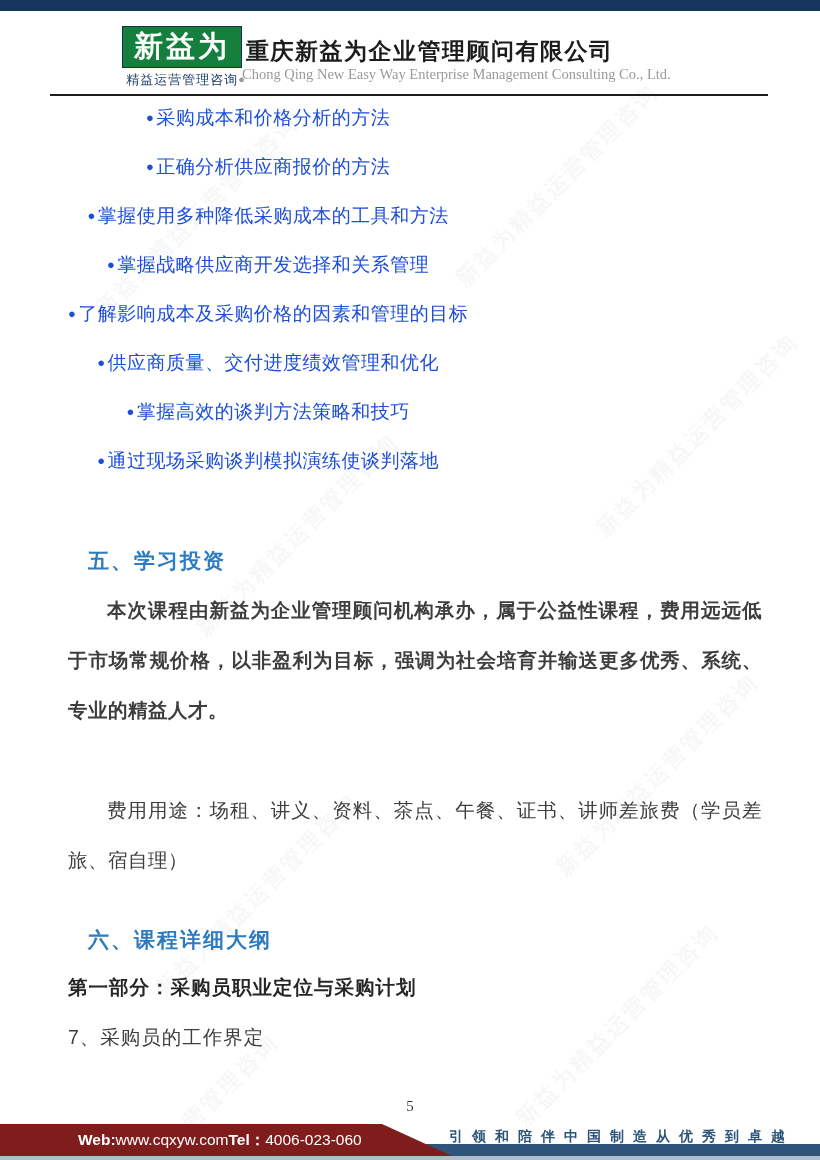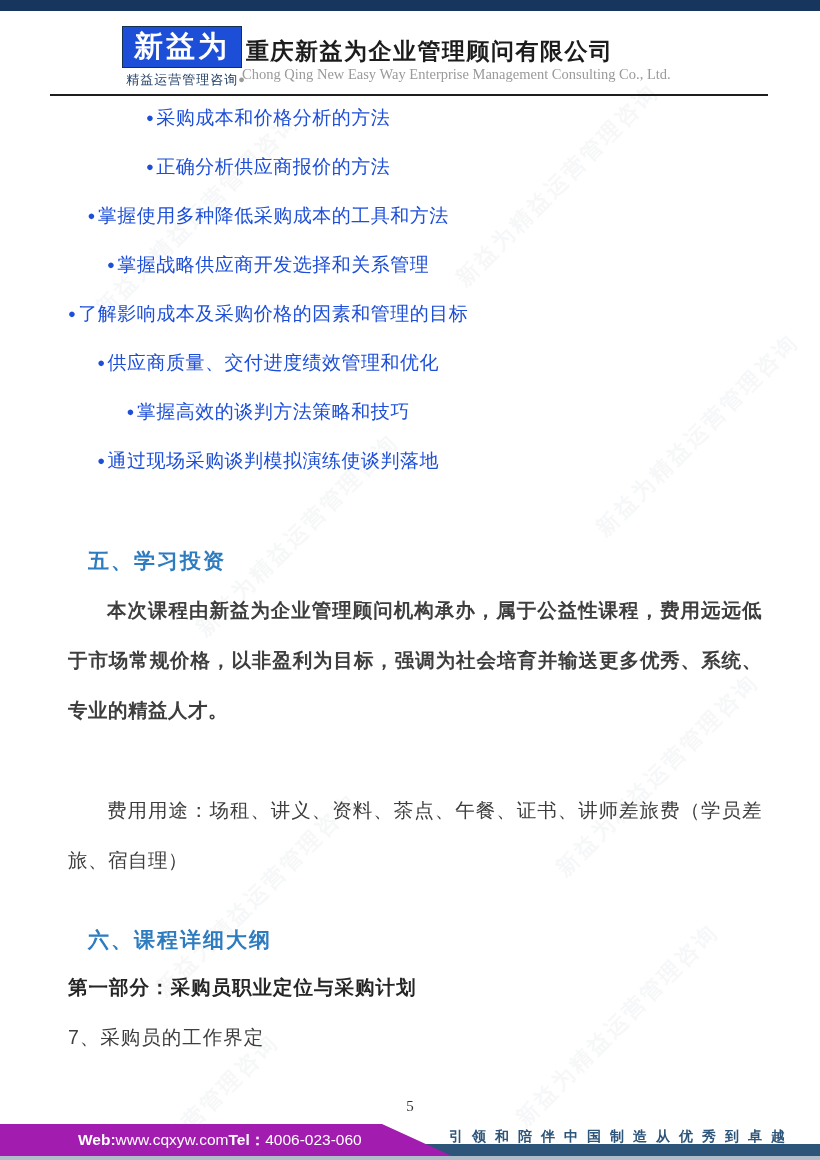--- a/index.html
+++ b/index.html
@@ -6,21 +6,21 @@
   body { background:#ffffff; font-family:"Liberation Sans", sans-serif; }
   .page {
     position:relative; width:820px; height:1160px; margin:0 auto;
     background:#ffffff; overflow:hidden;
   }
   
   .topbar { position:absolute; top:0; left:0; width:100%; height:11px; background:#17365d; }
   
   .logo-box {
     position:absolute; left:122px; top:26px; width:120px; height:42px;
-    background:#1d4ed8; color:#fff; display:flex; align-items:center; justify-content:center;
+    background:#15803d; color:#fff; display:flex; align-items:center; justify-content:center;
     font-size:29px; font-weight:bold; letter-spacing:3px; border:1px solid #16304f;
   }
   .logo-tagline {
     position:absolute; left:116px; top:71px; width:140px; text-align:center;
     color:#1f3d66; font-size:13px; font-weight:normal; letter-spacing:1px; white-space:nowrap;
   }
   .logo-dot { color:#9a9a9a; font-size:11px; vertical-align:1px; }
   .company-cn {
     position:absolute; left:246px; top:36px; font-size:23px; font-weight:bold;
     color:#1c1c1c; letter-spacing:1.5px; white-space:nowrap;
@@ -57,21 +57,21 @@
   
   .page-num {
     position:absolute; top:1098px; left:0; width:100%; text-align:center;
     font-family:"Liberation Serif", serif; font-size:15px; color:#333;
   }
   
   .footer { position:absolute; bottom:0; left:0; width:100%; height:36px; }
   .footer-light-strip { position:absolute; bottom:0; left:0; width:100%; height:4px; background:#aebdc9; }
   .footer-navy-bar { position:absolute; bottom:4px; left:0; width:100%; height:12px; background:#2d5479; }
   .footer-left {
-    position:absolute; top:0; left:0; width:455px; height:32px; background:#a21caf;
+    position:absolute; top:0; left:0; width:455px; height:32px; background:#7f1d1d;
     clip-path:polygon(0 0, 382px 0, 452px 100%, 0 100%);
     display:flex; align-items:center; padding-left:78px;
     color:#ffffff; font-size:15.5px; white-space:nowrap;
   }
   .footer-left b { font-weight:bold; }
   .footer-slogan {
     position:absolute; top:4px; right:26px; color:#2d5479; font-size:14px;
     font-weight:bold; letter-spacing:9px; white-space:nowrap;
   }
   

